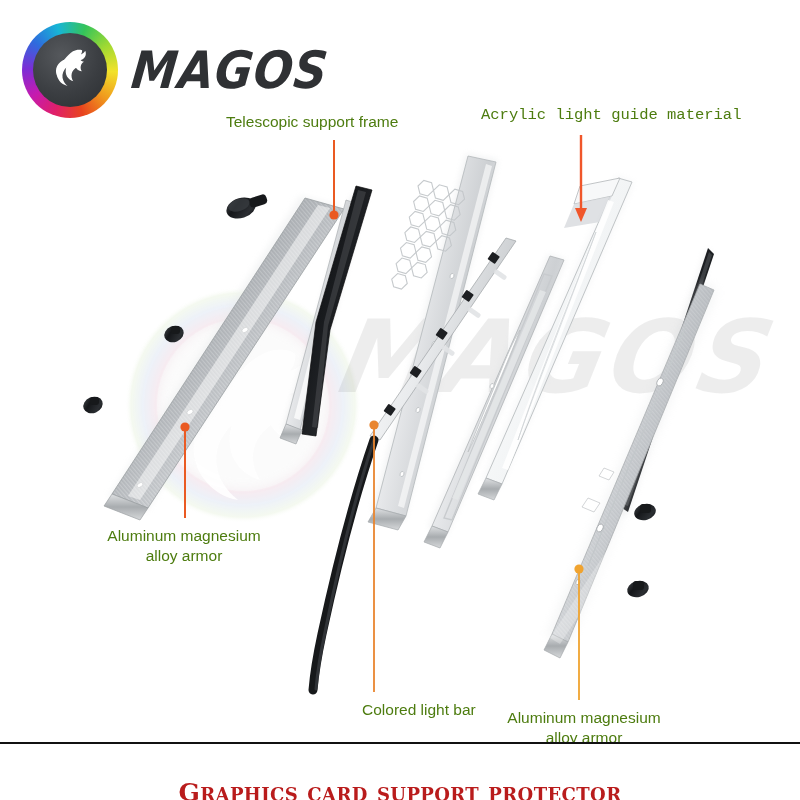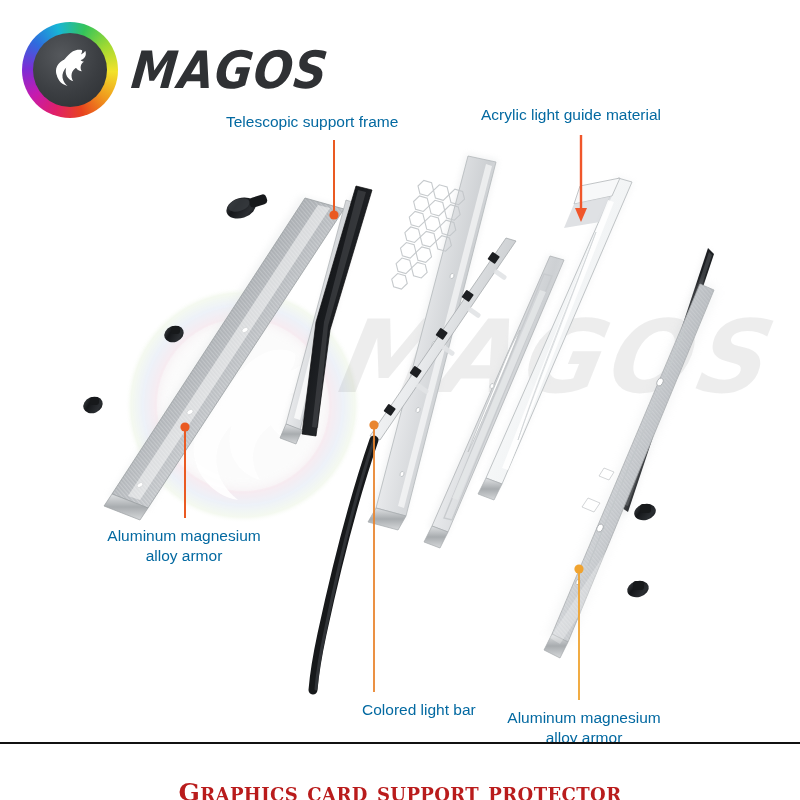--- a/index.html
+++ b/index.html
@@ -18,24 +18,24 @@
   .wordmark{font-family:"DejaVu Sans",sans-serif;font-style:italic;font-weight:bold;
      font-size:46px;letter-spacing:1px;color:#2f3134;line-height:1;
      transform:skewX(-6deg) scaleY(1.12);transform-origin:left center;}
 
   
   #diagram{position:absolute;left:0;top:0;width:800px;height:800px;}
   #diagram svg{position:absolute;left:0;top:0;}
 
   
   .callout{position:absolute;font-family:"Liberation Sans",sans-serif;
-     font-size:15.5px;color:#0369a1;line-height:1.32;white-space:pre-line;}
+     font-size:15.5px;color:#4d7c0f;line-height:1.32;white-space:pre-line;}
   .callout.c-center{text-align:center;}
   #lbl-telescopic{left:226px;top:112px;}
-  #lbl-acrylic{left:481px;top:105px;}
+  #lbl-acrylic{left:481px;top:105px;font-family:Liberation Mono, monospace;}
   #lbl-armor-left{left:92px;top:526px;width:184px;text-align:center;}
   #lbl-lightbar{left:314px;top:700px;margin-left:48px;}
   #lbl-armor-right{left:492px;top:708px;width:184px;text-align:center;}
 
   
   #footer{position:absolute;left:0;bottom:0;width:800px;height:56px;
      border-top:2px solid #111;display:flex;align-items:center;justify-content:center;background:#fff;}
   #footer-title{font-family:"DejaVu Serif","Liberation Serif",serif;font-weight:bold;
      font-size:25px;color:#b91c1c;letter-spacing:.4px;font-variant:small-caps;margin-top:40px;}
 </style>

